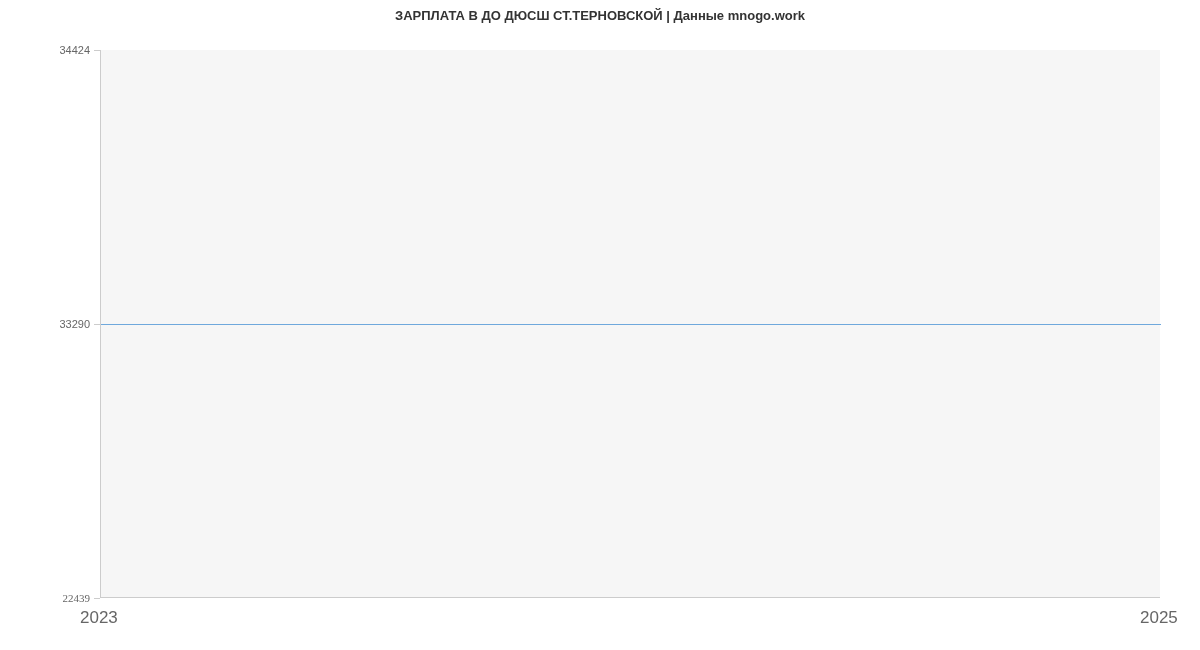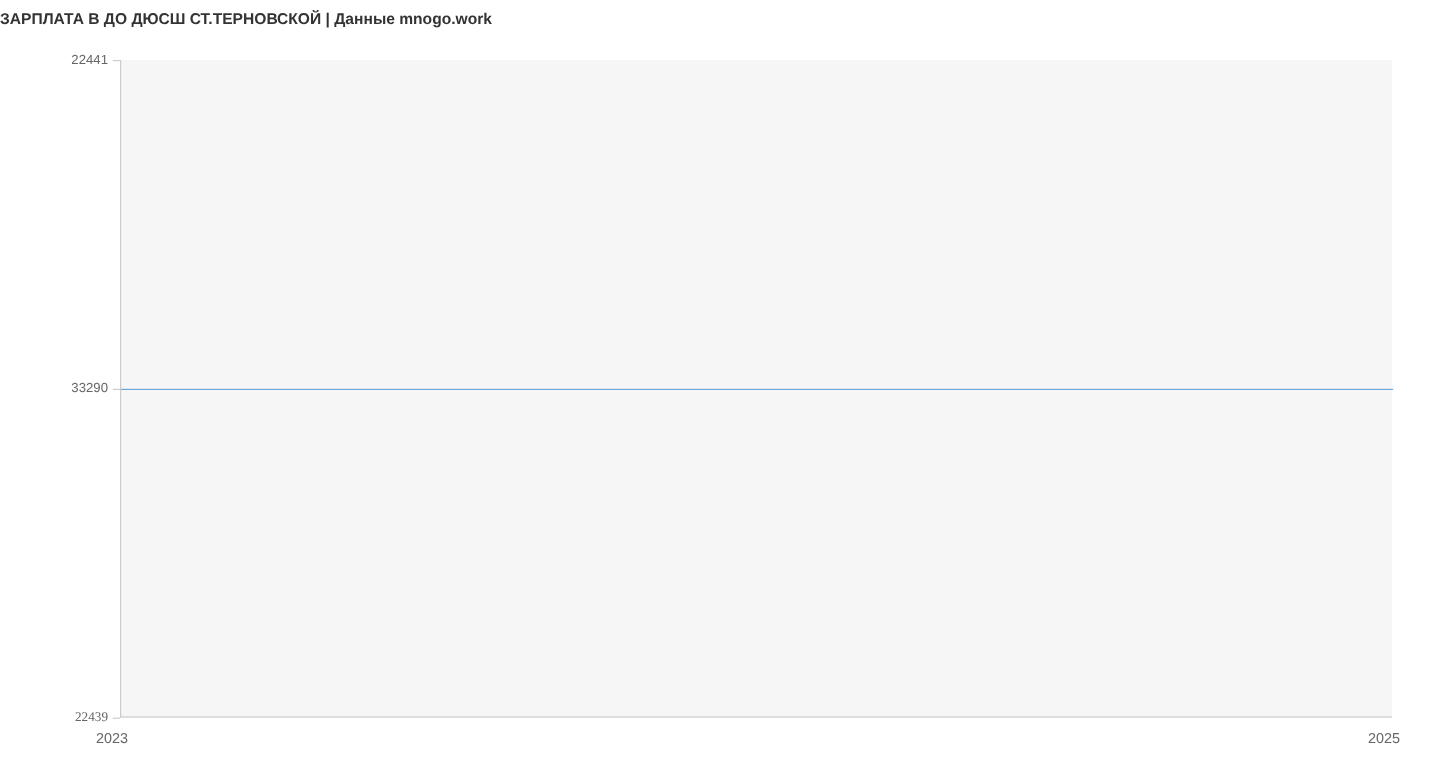--- a/index.html
+++ b/index.html
@@ -10,21 +10,21 @@
     background: #ffffff;
     font-family: Arial, Helvetica, sans-serif;
     color: #333333;
     overflow: hidden;
   }
   .title {
     position: absolute;
     top: 8px;
     left: 0;
     width: 1200px;
-    text-align: left;
+    text-align: center;
     font-size: 13px;
     font-weight: bold;
     color: #333333;
   }
   .plot-area {
     position: absolute;
     left: 100px;
     top: 50px;
     width: 1060px;
     height: 548px;
@@ -41,21 +41,21 @@
   }
   .y-label {
     position: absolute;
     font-size: 11px;
     color: #666666;
     text-align: right;
     width: 40px;
   }
   .x-label {
     position: absolute;
-    font-size: 12px;
+    font-size: 17px;
     color: #666666;
   }
   .data-line {
     position: absolute;
     height: 0;
     border-top: 1.5px solid #6fa8dc;
   }
 </style>
 </head>
 <body>
@@ -63,18 +63,18 @@
 <div class="title">ЗАРПЛАТА В ДО ДЮСШ СТ.ТЕРНОВСКОЙ | Данные mnogo.work</div>
 
 <div class="plot-area">
   <div class="data-line" style="left:0; top:274px; width:1060px;"></div>
 </div>
 
 <div class="y-tick" style="left:94px; top:50px;"></div>
 <div class="y-tick" style="left:94px; top:324px;"></div>
 <div class="y-tick" style="left:94px; top:598px;"></div>
 
-<div class="y-label" style="left:50px; top:44px;">22441</div>
+<div class="y-label" style="left:50px; top:44px;">34424</div>
 <div class="y-label" style="left:50px; top:318px;">33290</div>
 <div class="y-label" style="left:50px; top:592px;font-family:Liberation Serif, serif;">22439</div>
 
 <div class="x-label" style="left:80px; top:608px;">2023</div>
 <div class="x-label" style="left:1140px; top:608px;">2025</div>
 
 </body></html>

